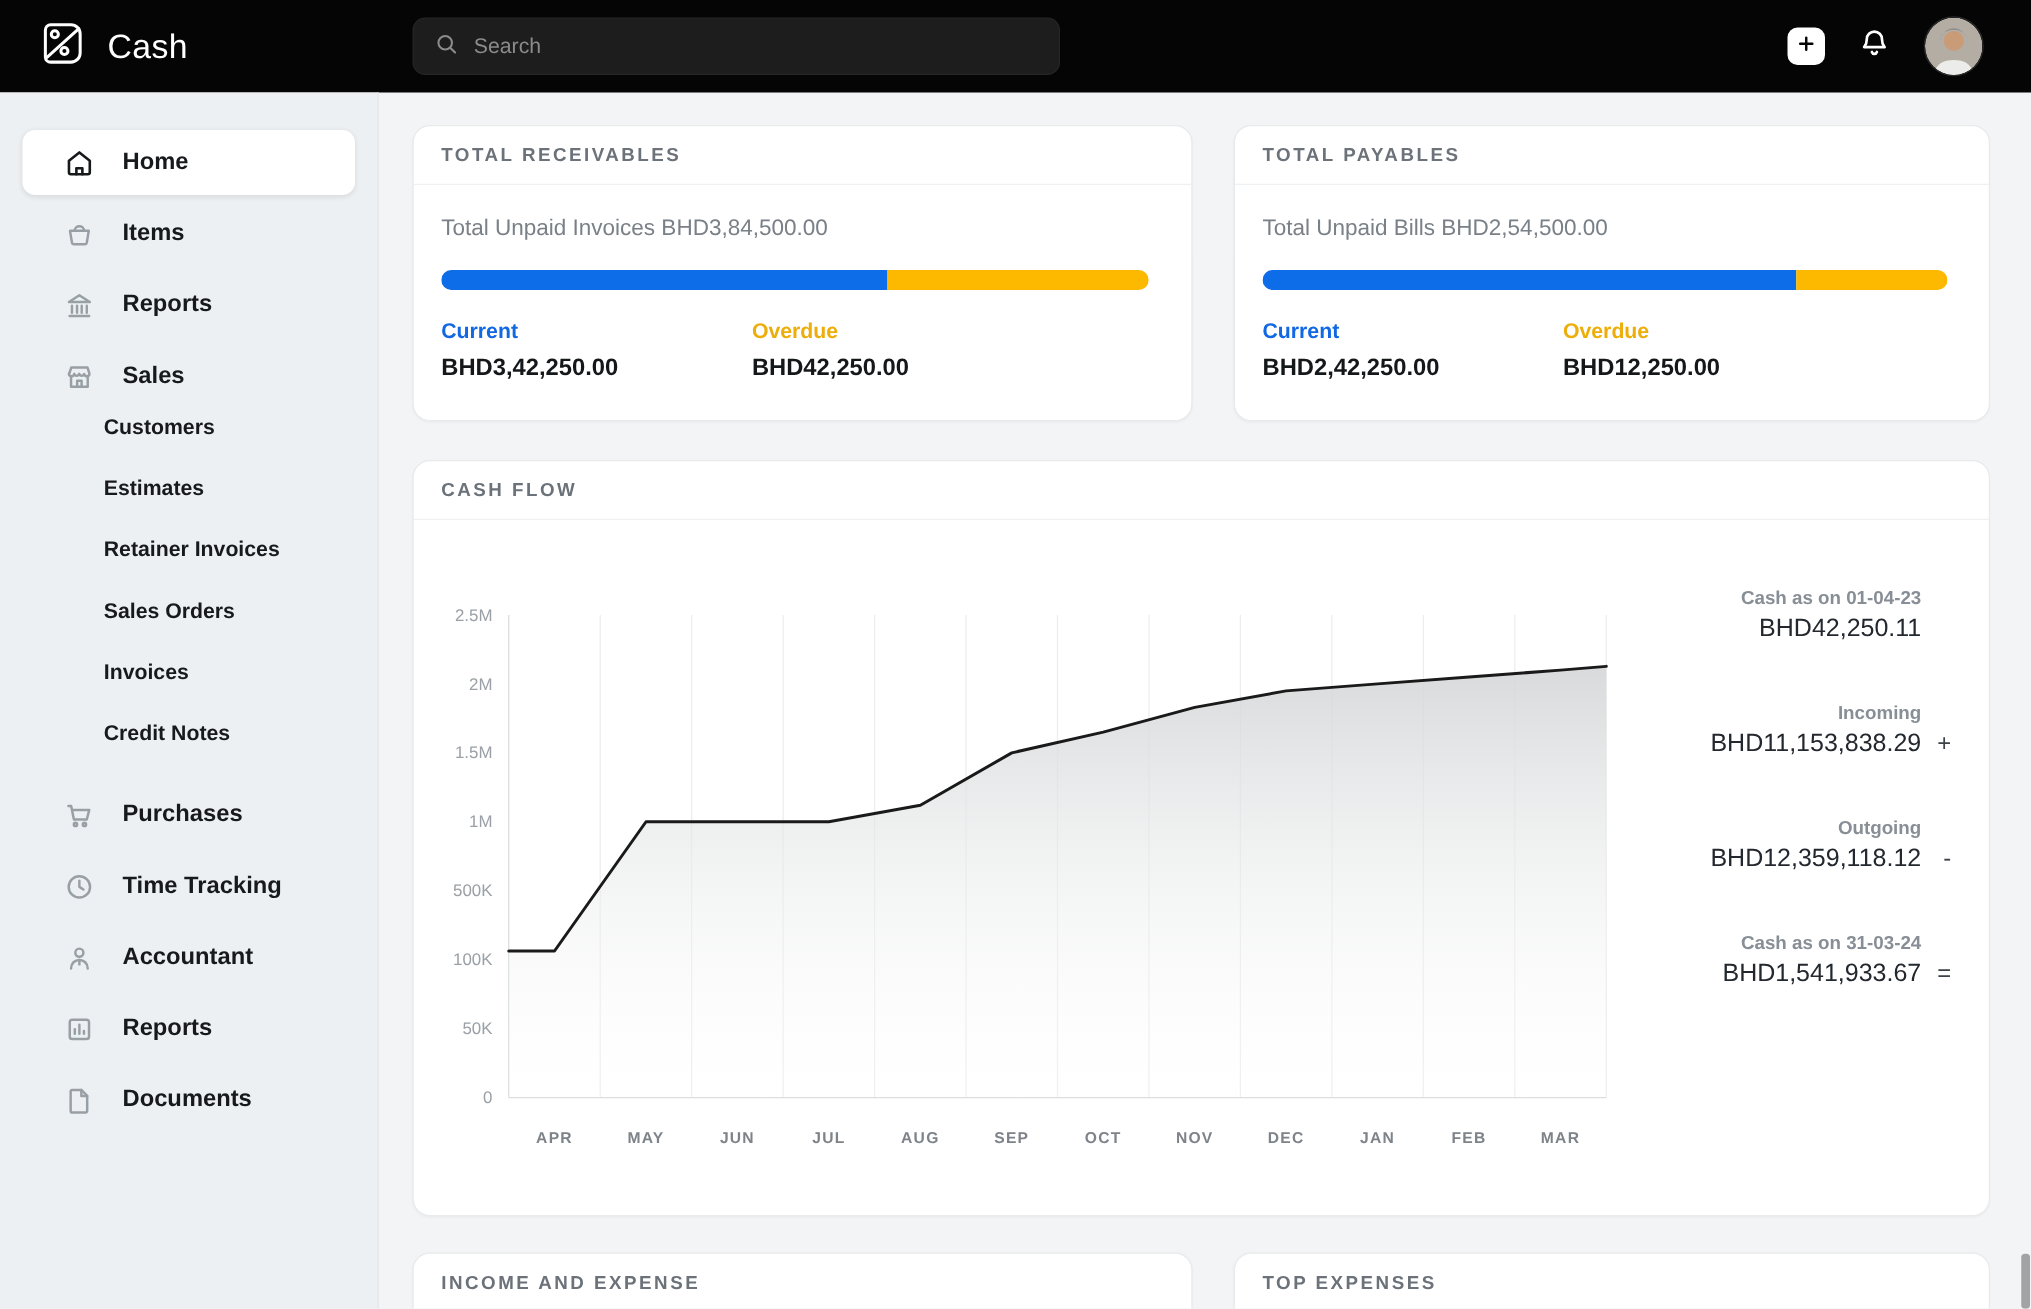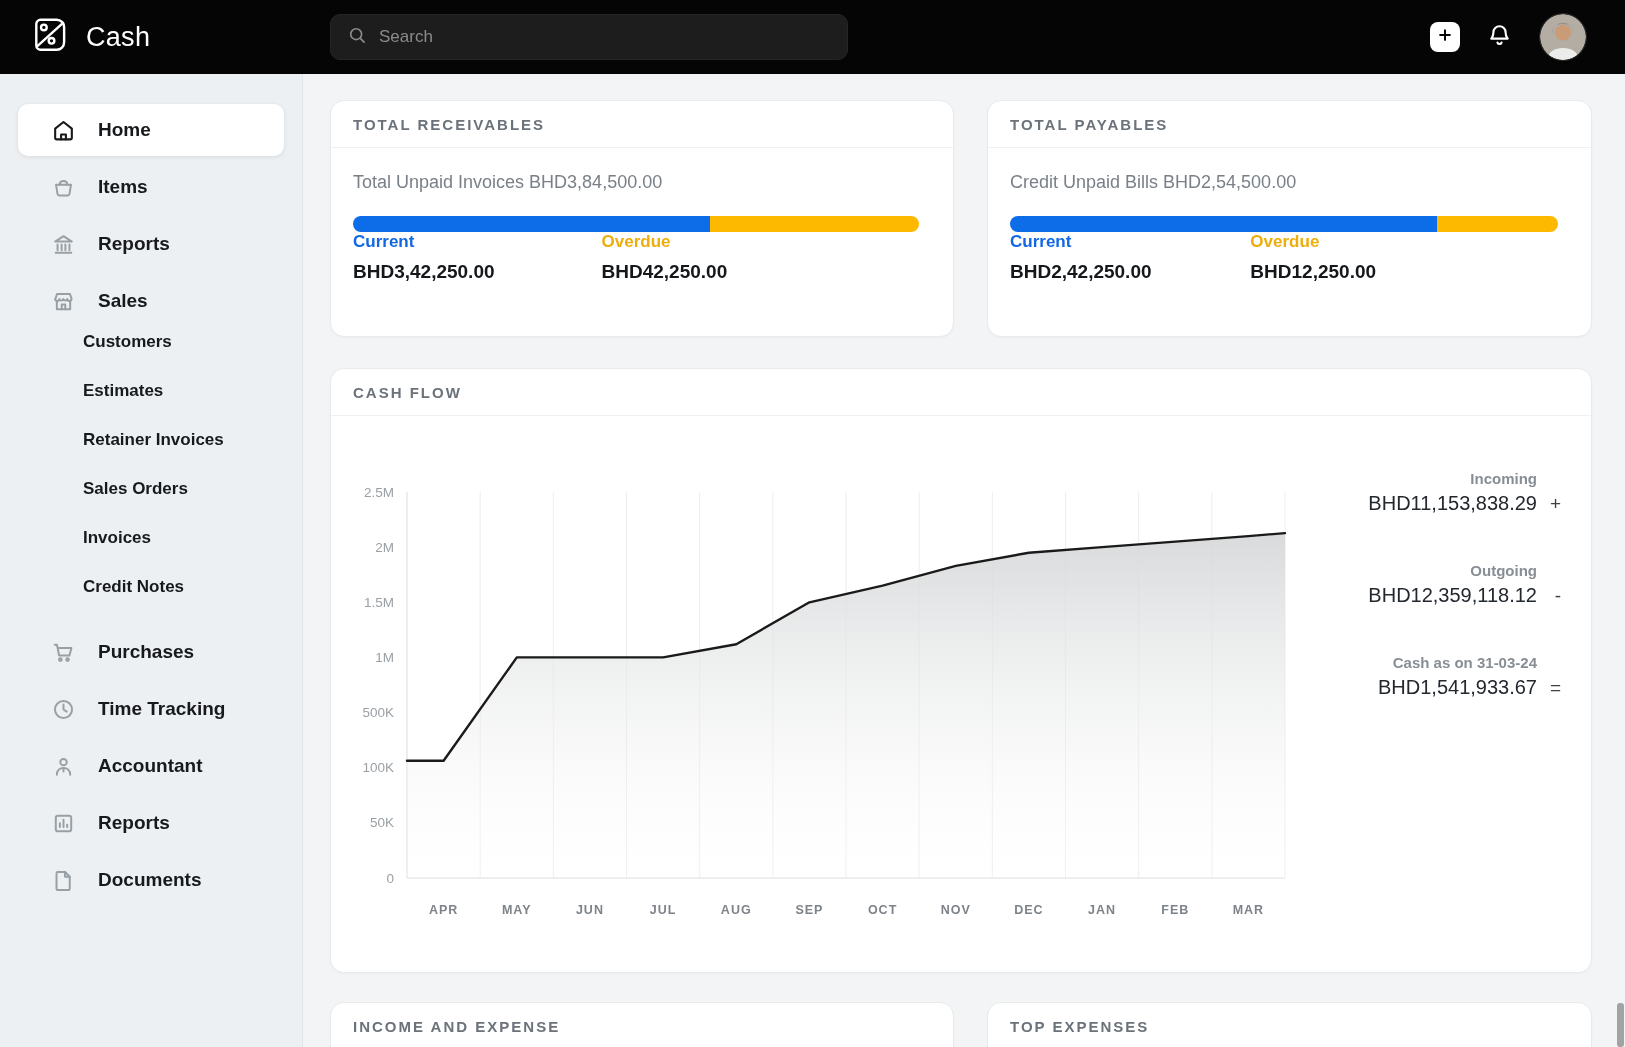--- a/index.html
+++ b/index.html
@@ -32,21 +32,21 @@
   .card { background:#fff; border:1px solid #e8eaec; border-radius:14px; box-shadow:0 1px 2px rgba(0,0,0,.03); }
   .card-header { padding:15px 22px 14px 22px; border-bottom:1px solid #eef0f1; font-size:15px; font-weight:700; letter-spacing:2px; color:#6b727a; }
   .row-top { display:flex; justify-content:space-between;align-items:flex-end; }
   .row-top .card { width:624px; height:237px; }
   .row-top .card.right { width:605px; }
   .card-body { padding:24px 22px; }
   .subtitle { font-size:18px; color:#798087; }
   .bar { margin-top:23px; height:16px; border-radius:8px; overflow:hidden; display:flex; width:98%; }
   .bar .seg-blue { height:100%; }
   .bar .seg-yellow { height:100%; flex:1; }
-  .split-labels { display:flex; margin-top:0; }
+  .split-labels { display:flex; margin-top:23px; }
   .split-col { width:43%; }
   .split-col .lab { font-size:17px; font-weight:600; }
   .split-col .val { font-size:19px; font-weight:700; color:#15181b; margin-top:9px; }
   .lab.blue { color:#1268e3; }
   .lab.yellow { color:#edae0b; }
 
   .cashflow-card { margin-top:31px; height:605px; }
   .cashflow-body { display:flex; padding:0 0 0 10px; }
   .chart-wrap { flex:1; padding-top:60px; }
   svg text { font-family:"Liberation Sans","DejaVu Sans",sans-serif; }
@@ -260,21 +260,21 @@
             <div class="lab yellow">Overdue</div>
             <div class="val">BHD42,250.00</div>
           </div>
         </div>
       </div>
     </div>
 
     <div class="card right">
       <div class="card-header">TOTAL PAYABLES</div>
       <div class="card-body">
-        <div class="subtitle">Credit Unpaid Bills BHD2,54,500.00</div>
+        <div class="subtitle">Total Unpaid Bills BHD2,54,500.00</div>
         <div class="bar">
           <div class="seg-blue" style="width: 78%; background: rgb(13, 108, 232);"></div>
           <div class="seg-yellow" style="background: rgb(252, 185, 0);"></div>
         </div>
         <div class="split-labels">
           <div class="split-col">
             <div class="lab blue">Current</div>
             <div class="val">BHD2,42,250.00</div>
           </div>
           <div class="split-col">
@@ -331,20 +331,30 @@
             <text x="761.0833333333334" y="438" text-anchor="middle" fill="#7d8389" font-size="12.5" letter-spacing="1" font-weight="bold">JAN</text>
             <text x="834.25" y="438" text-anchor="middle" fill="#7d8389" font-size="12.5" letter-spacing="1" font-weight="bold">FEB</text>
             <text x="907.4166666666667" y="438" text-anchor="middle" fill="#7d8389" font-size="12.5" letter-spacing="1" font-weight="bold">MAR</text>
             <path d="M66.0 284.8 L102.6 284.8 L175.8 181.4 L248.9 181.4 L322.1 181.4 L395.3 168.2 L468.4 126.3 L541.6 109.7 L614.8 89.9 L687.9 76.7 L761.1 71.1 L834.3 65.6 L907.4 60.1 L944.0 57.1 L944 402 L66 402 Z" fill="url(#ag)" stroke="none"></path>
             <path d="M66.0 284.8 L102.6 284.8 L175.8 181.4 L248.9 181.4 L322.1 181.4 L395.3 168.2 L468.4 126.3 L541.6 109.7 L614.8 89.9 L687.9 76.7 L761.1 71.1 L834.3 65.6 L907.4 60.1 L944.0 57.1" fill="none" stroke="#1a1a1a" stroke-width="2.4" stroke-linejoin="round" stroke-linecap="round"></path>
           </svg>
       </div>
       <div class="cf-summary">
         <div class="cf-row">
           <div class="cf-label-line">
+              <span class="cf-label">Cash as on 01-04-23</span>
+              <span class="cf-label-pad"></span>
+            </div>
+          <div class="cf-value-line">
+              <span class="cf-value">BHD42,250.11</span>
+              <span class="cf-sym"></span>
+            </div>
+        </div>
+        <div class="cf-row">
+          <div class="cf-label-line">
               <span class="cf-label">Incoming</span>
               <span class="cf-label-pad"></span>
             </div>
           <div class="cf-value-line">
               <span class="cf-value">BHD11,153,838.29</span>
               <span class="cf-sym">+</span>
             </div>
         </div>
         <div class="cf-row">
           <div class="cf-label-line">

